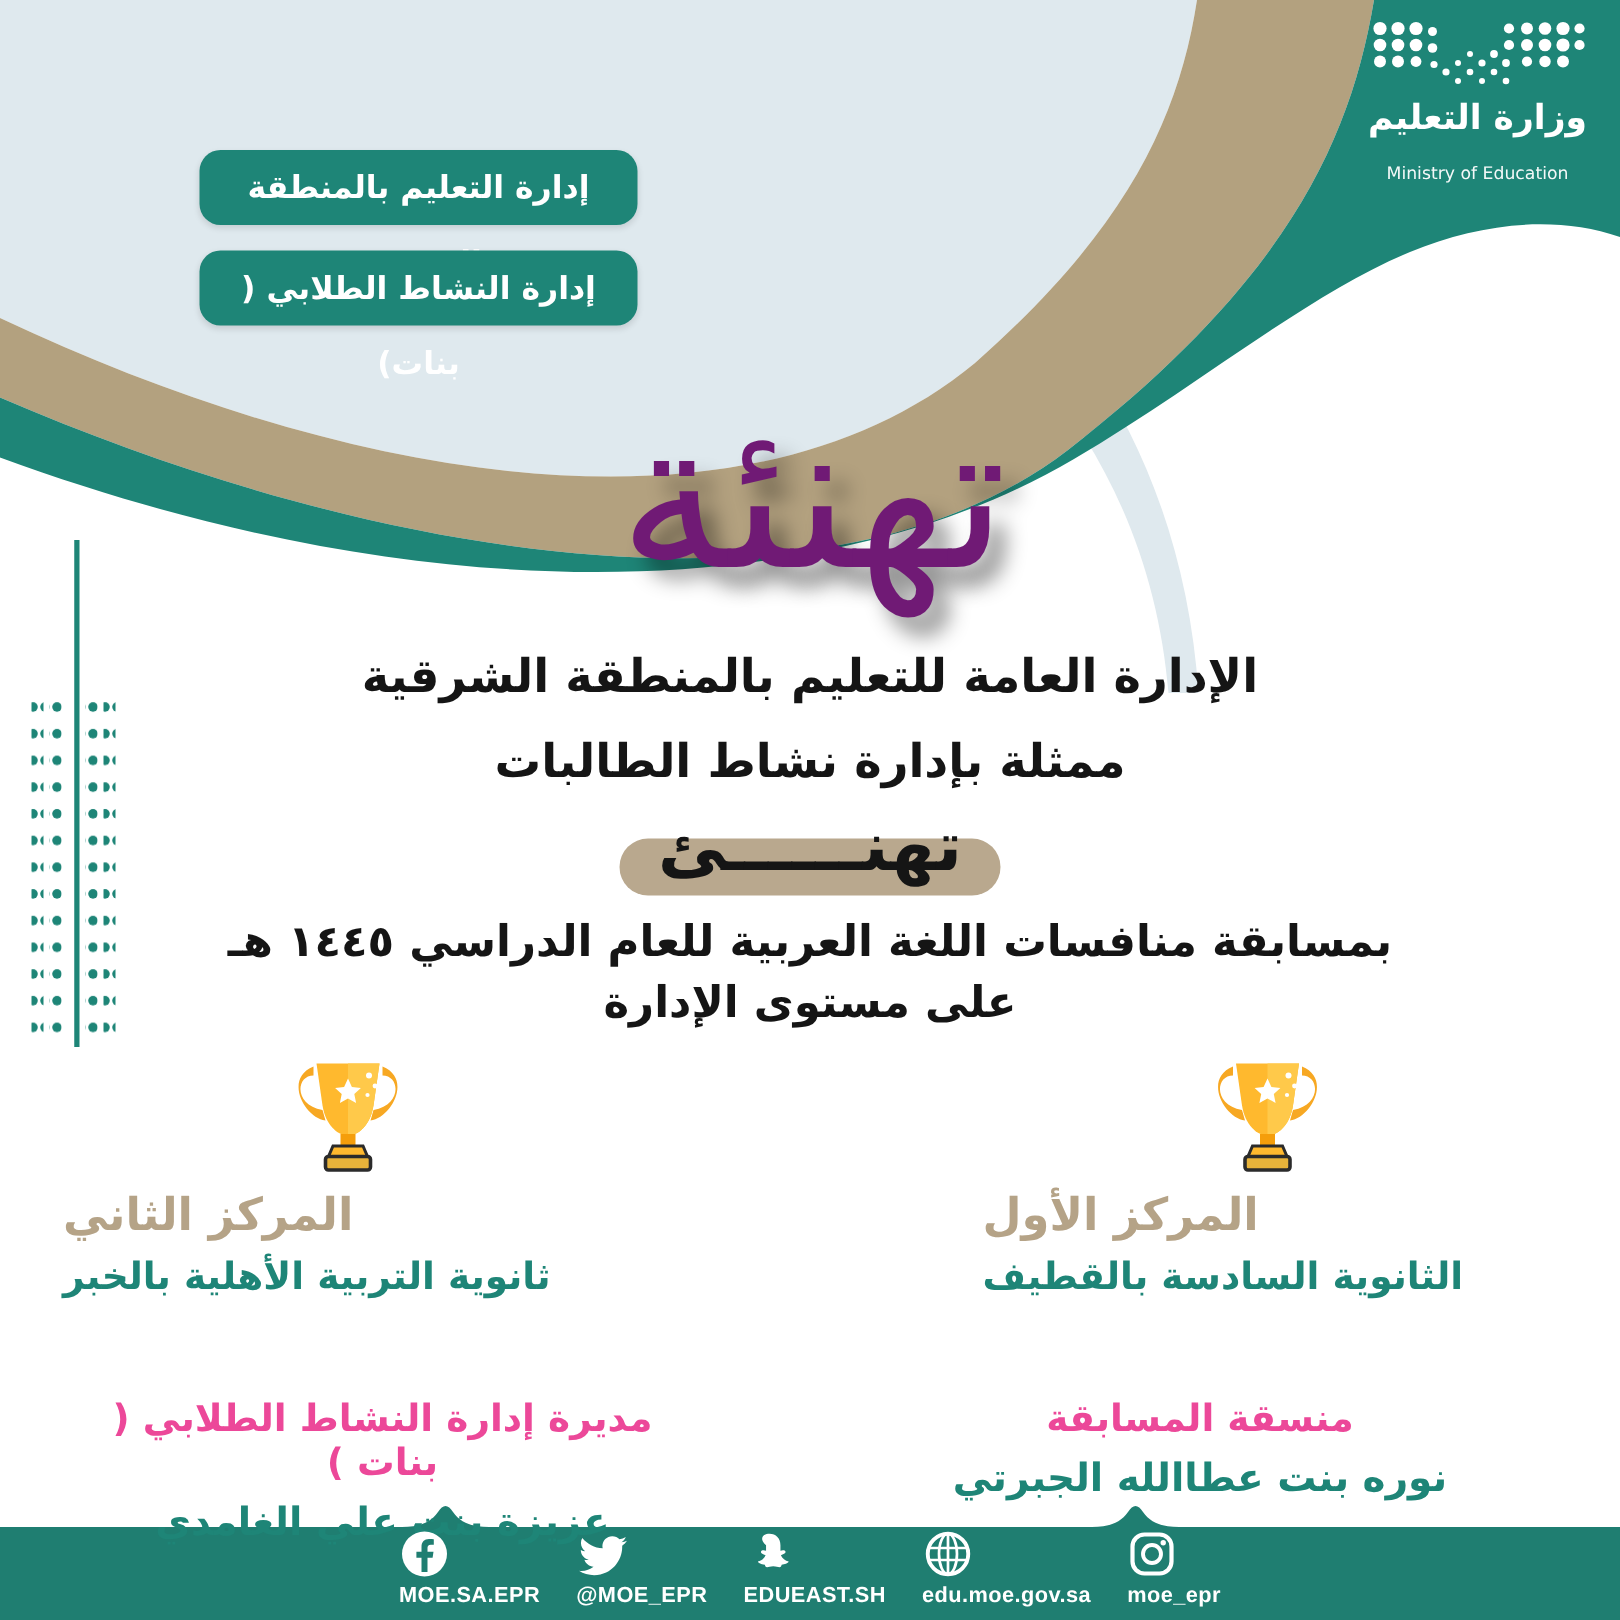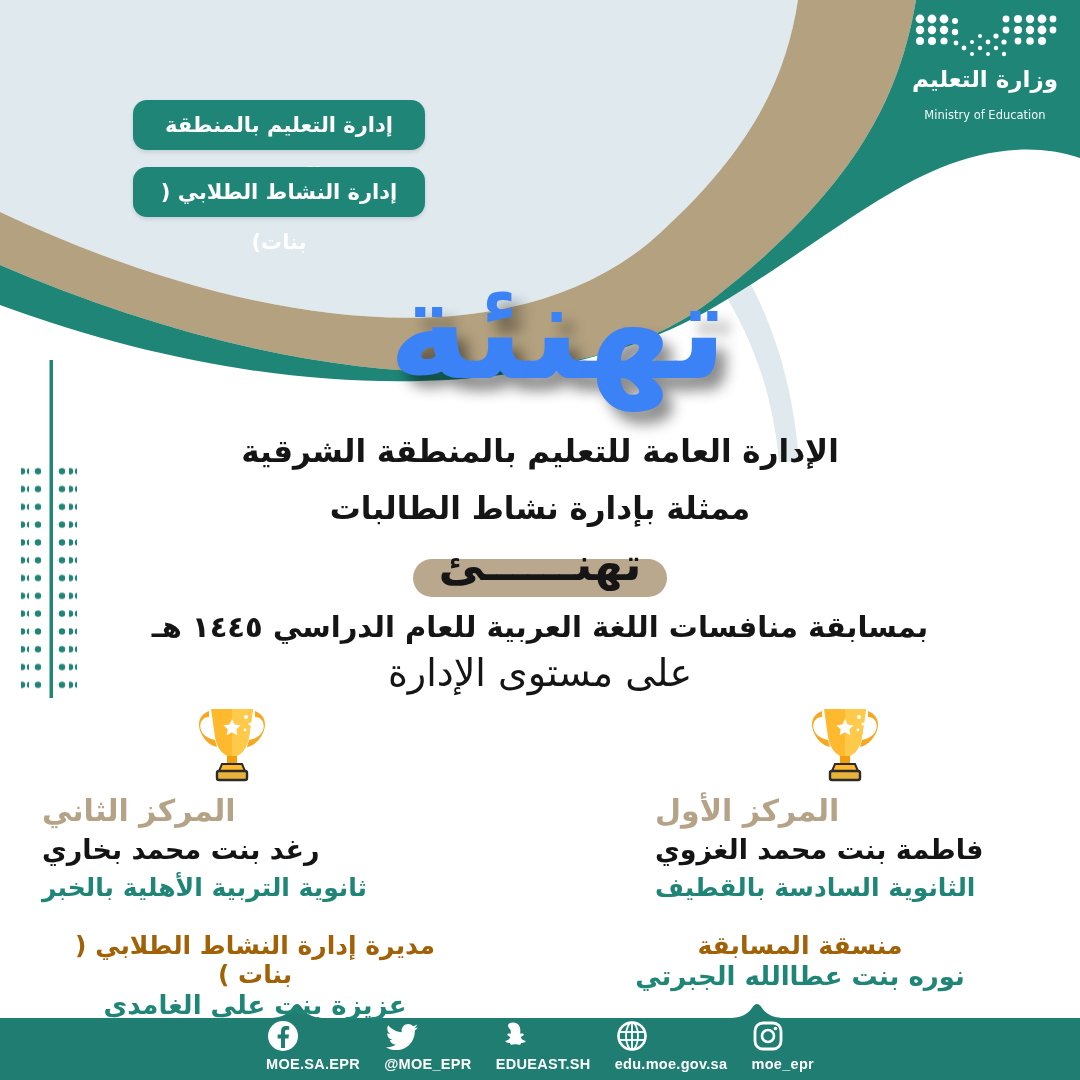--- a/index.html
+++ b/index.html
@@ -19,55 +19,55 @@
 
   
   .badge { position:absolute; left:133px; width:292px; height:50px; background:#1e8577;
            border-radius:14px; color:#ffffff; font-weight:bold; font-size:21px;
            line-height:50px; text-align:center; direction:rtl; z-index:3;
            box-shadow:0 2px 4px rgba(0,0,0,.12); }
   .badge.b1 { top:100px; }
   .badge.b2 { top:167px; }
 
   
-  .callig { position:absolute; top:228px; left:368px; width:380px; height:205px; z-index:3;
+  .callig { position:absolute; top:228px; left:352px; width:380px; height:205px; z-index:3;
             display:flex; align-items:center; justify-content:center;
-            font-size:138px; font-weight:bold; color:#3b82f6; direction:rtl;
+            font-size:138px; font-weight:normal; color:#701a75; direction:rtl;
             text-shadow:10px 12px 14px rgba(0,0,0,.45); }
 
   
   .leftdeco { position:absolute; top:360px; left:18px; z-index:1; }
 
   
   .intro { position:absolute; top:433px; left:0; width:1080px; text-align:center; direction:rtl; z-index:3; color:#151515; }
   .intro .l1 { font-size:31px; font-weight:bold; line-height:1.2; margin-bottom:10px; }
   .intro .l2 { font-size:31px; font-weight:bold; line-height:1.2; margin-bottom:8px;margin-top:20px; }
   .intro .congrats-row { margin-bottom:6px; line-height:58px; }
   .congrats { position:relative; display:inline-block; font-size:46px; font-weight:bold; padding:0 10px; z-index:1; }
   .congrats::before { content:""; position:absolute; left:-16px; right:-16px; top:40%; height:38px;
                       background:#b9a88e; border-radius:19px; z-index:-1; }
   .intro .l3 { font-size:34px; font-weight:bold; line-height:1.2; margin-bottom:4px; }
   .intro .l4 { font-size:29px; font-weight:bold; line-height:1.2; margin-bottom:6px; }
-  .intro .l5 { font-size:38px; font-weight:normal; line-height:1.2; }
+  .intro .l5 { font-size:29px; font-weight:bold; line-height:1.2; }
 
   
   .winner { position:absolute; top:703px; width:380px; text-align:left; direction:rtl; z-index:3; }
   .winner.first { left:655px; }
   .winner.second { left:42px; }
   .winner .trophy { margin:0 auto; }
   .winner .rank { margin-top:8px; font-size:30px; font-weight:bold; color:#b5a387; }
   .winner .wname { margin-top:6px; font-size:27px; font-weight:bold; color:#141414; }
   .winner .school { margin-top:8px; font-size:25px; font-weight:bold; color:#1e8577; }
 
   
   .official { position:absolute; top:931px; text-align:center; direction:rtl; z-index:3; }
   .official.right { left:610px; width:380px; }
   .official.left { left:55px; width:400px; }
-  .official .otitle { font-size:25px; font-weight:bold; color:#a16207; }
-  .official .oname { margin-top:1px; font-size:26px; font-weight:bold; color:#1e8577; }
+  .official .otitle { font-size:25px; font-weight:bold; color:#ec4899; }
+  .official .oname { margin-top:11px; font-size:26px; font-weight:bold; color:#1e8577; }
 
   
   .footer-content { position:absolute; bottom:8px; left:266px; width:548px; z-index:4;
                     display:flex; justify-content:space-between; align-items:flex-end; }
   .social { display:flex; flex-direction:column; align-items:flex-start; cursor:pointer; }
   .social .lbl { margin-top:3px; color:#ffffff; font-size:14.5px; font-weight:600;
                  font-family:"Liberation Sans", sans-serif; letter-spacing:.3px; white-space:nowrap; }
 </style>
 </head>
 <body>
@@ -160,40 +160,38 @@
       <path d="M37,6 H58 L54,34 C52,47 44,54 37,54 Z" fill="#ffc94a"></path>
       <path d="M37,16 l2.6,5.6 6,.7 -4.4,4.1 1.2,5.9 -5.4,-3 -5.4,3 1.2,-5.9 -4.4,-4.1 6,-.7 Z" fill="#ffffff"></path>
       <circle cx="51" cy="14" r="2" fill="#ffffff"></circle>
         <circle cx="55" cy="21" r="1.6" fill="#ffffff"></circle>
       <circle cx="50" cy="27" r="1.4" fill="#ffffff"></circle>
       <rect x="32" y="53" width="10" height="8" fill="#f59e0b"></rect>
       <path d="M27,61 h20 l3,7 h-26 Z" fill="#ffb92e" stroke="#2b2b2b" stroke-width="2"></path>
       <rect x="22" y="68" width="30" height="9" rx="2" fill="#e8b33a" stroke="#2b2b2b" stroke-width="2.4"></rect>
     </svg>
     <div class="rank">المركز الأول</div>
-    <div class="wname">فاطمة بنت محمد الغزوي</div>
     <div class="school">الثانوية السادسة بالقطيف</div>
   </div>
 
   <div class="winner second">
     <svg class="trophy" width="74" height="82" viewBox="0 0 74 82">
       <path d="M14,14 C2,14 1,34 20,37 L22,44 C8,42 -6,16 14,8 Z" fill="#f7a823"></path>
       <path d="M60,14 C72,14 73,34 54,37 L52,44 C66,42 80,16 60,8 Z" fill="#f7a823"></path>
       <path d="M16,6 H58 L54,34 C52,47 44,54 37,54 C30,54 22,47 20,34 Z" fill="#ffb92e"></path>
       <path d="M37,6 H58 L54,34 C52,47 44,54 37,54 Z" fill="#ffc94a"></path>
       <path d="M37,16 l2.6,5.6 6,.7 -4.4,4.1 1.2,5.9 -5.4,-3 -5.4,3 1.2,-5.9 -4.4,-4.1 6,-.7 Z" fill="#ffffff"></path>
       <circle cx="51" cy="14" r="2" fill="#ffffff"></circle>
         <circle cx="55" cy="21" r="1.6" fill="#ffffff"></circle>
       <circle cx="50" cy="27" r="1.4" fill="#ffffff"></circle>
       <rect x="32" y="53" width="10" height="8" fill="#f59e0b"></rect>
       <path d="M27,61 h20 l3,7 h-26 Z" fill="#ffb92e" stroke="#2b2b2b" stroke-width="2"></path>
       <rect x="22" y="68" width="30" height="9" rx="2" fill="#e8b33a" stroke="#2b2b2b" stroke-width="2.4"></rect>
     </svg>
     <div class="rank">المركز الثاني</div>
-    <div class="wname">رغد بنت محمد بخاري</div>
     <div class="school">ثانوية التربية الأهلية بالخبر</div>
   </div>
 
   <div class="official right">
     <div class="otitle">منسقة المسابقة</div>
     <div class="oname">نوره بنت عطاالله الجبرتي</div>
   </div>
   <div class="official left">
     <div class="otitle">مديرة إدارة النشاط الطلابي ( بنات )</div>
     <div class="oname">عزيزة بنت علي الغامدي</div>

